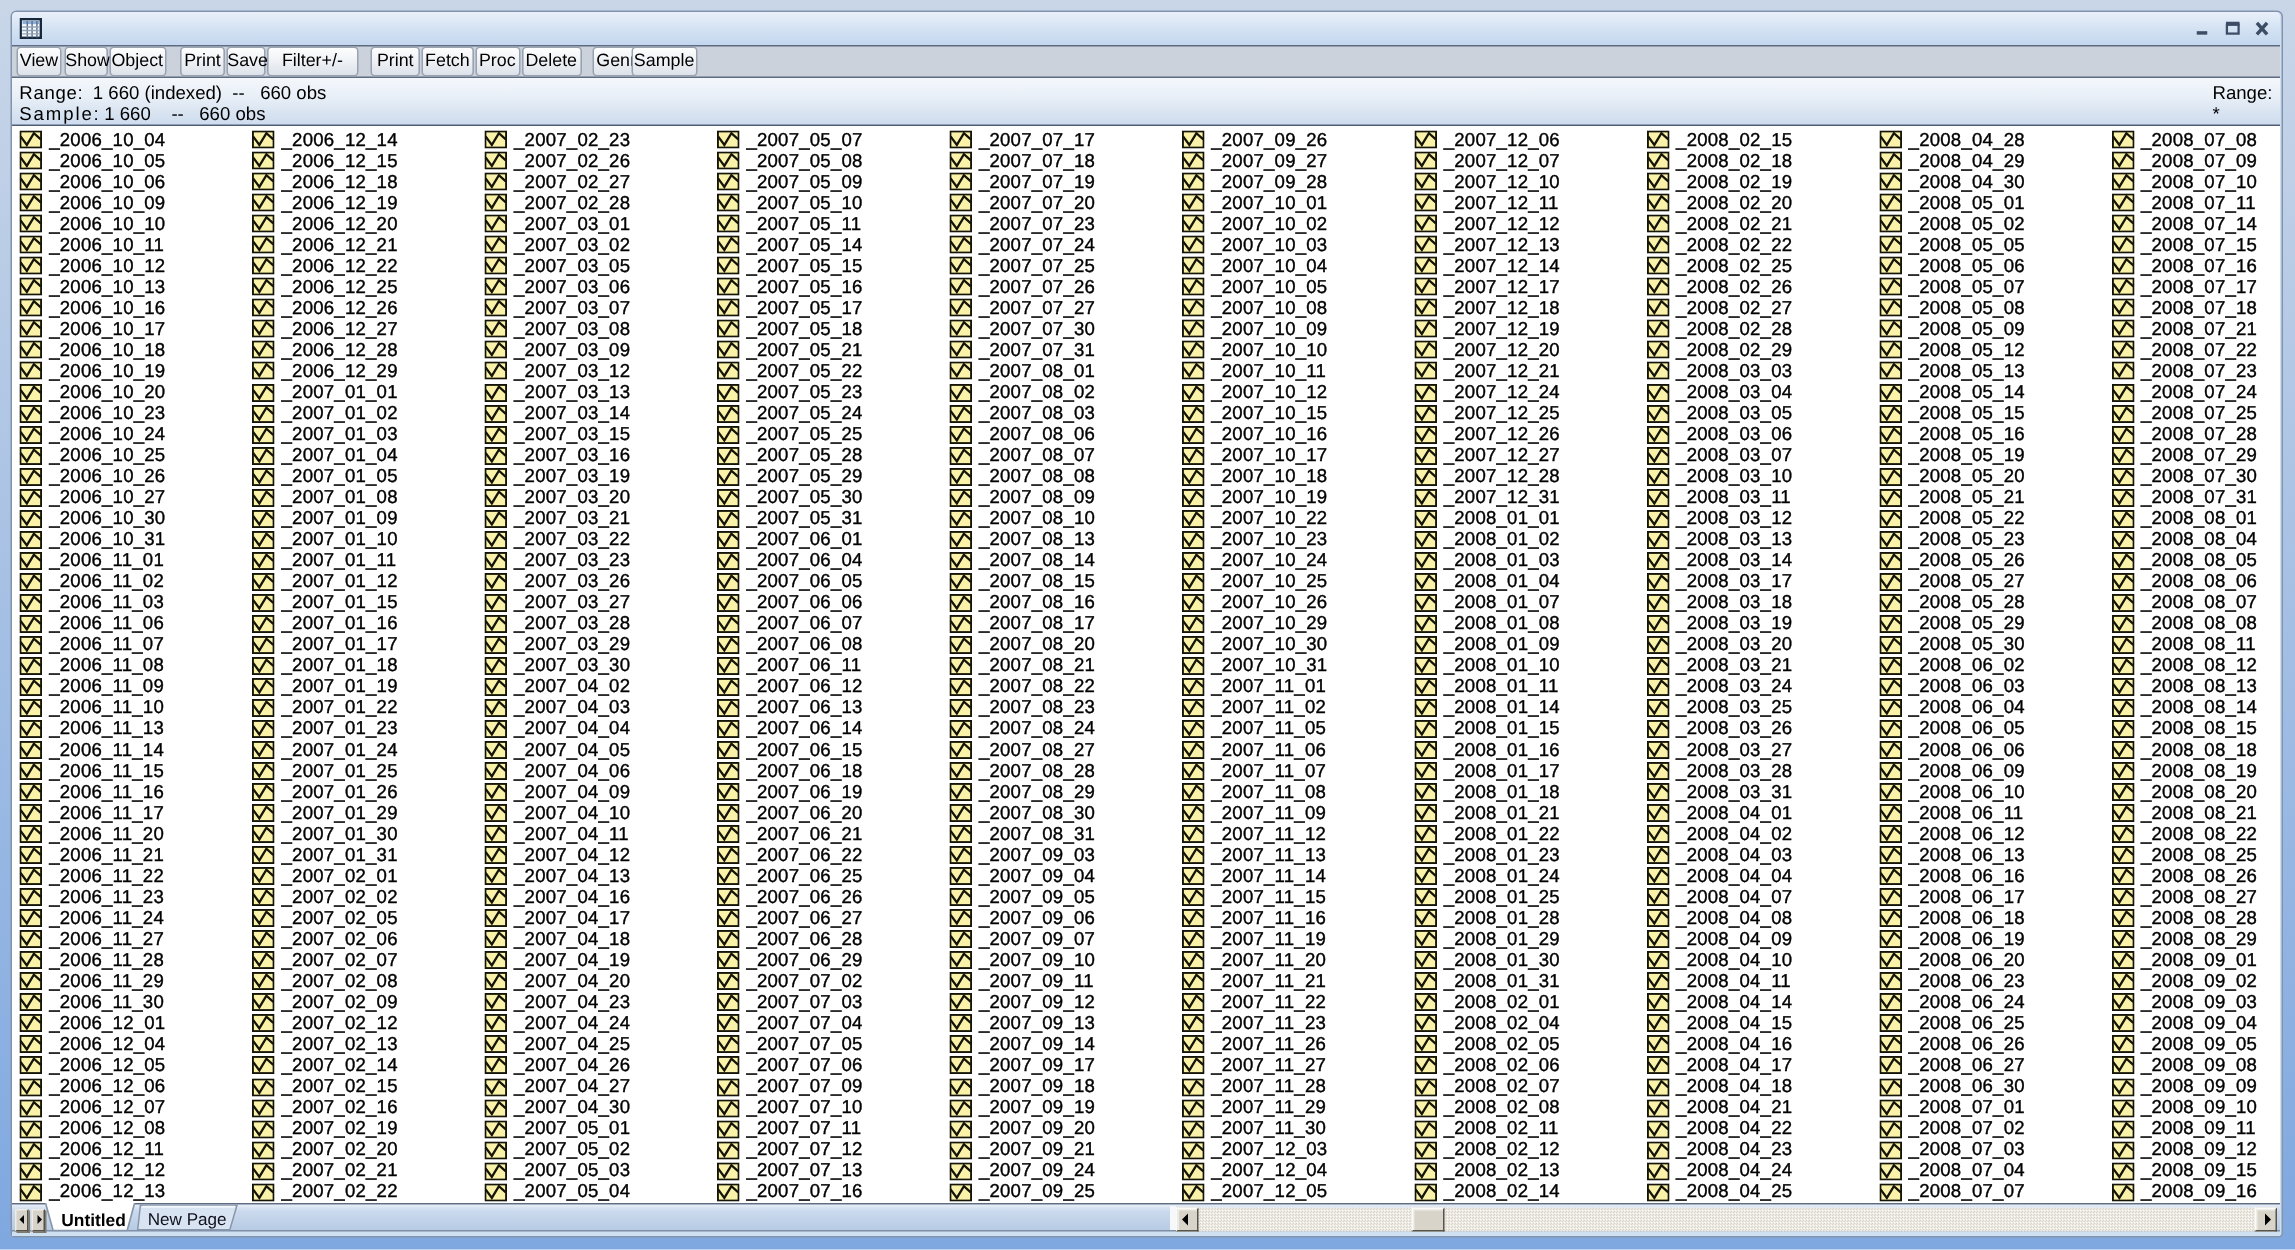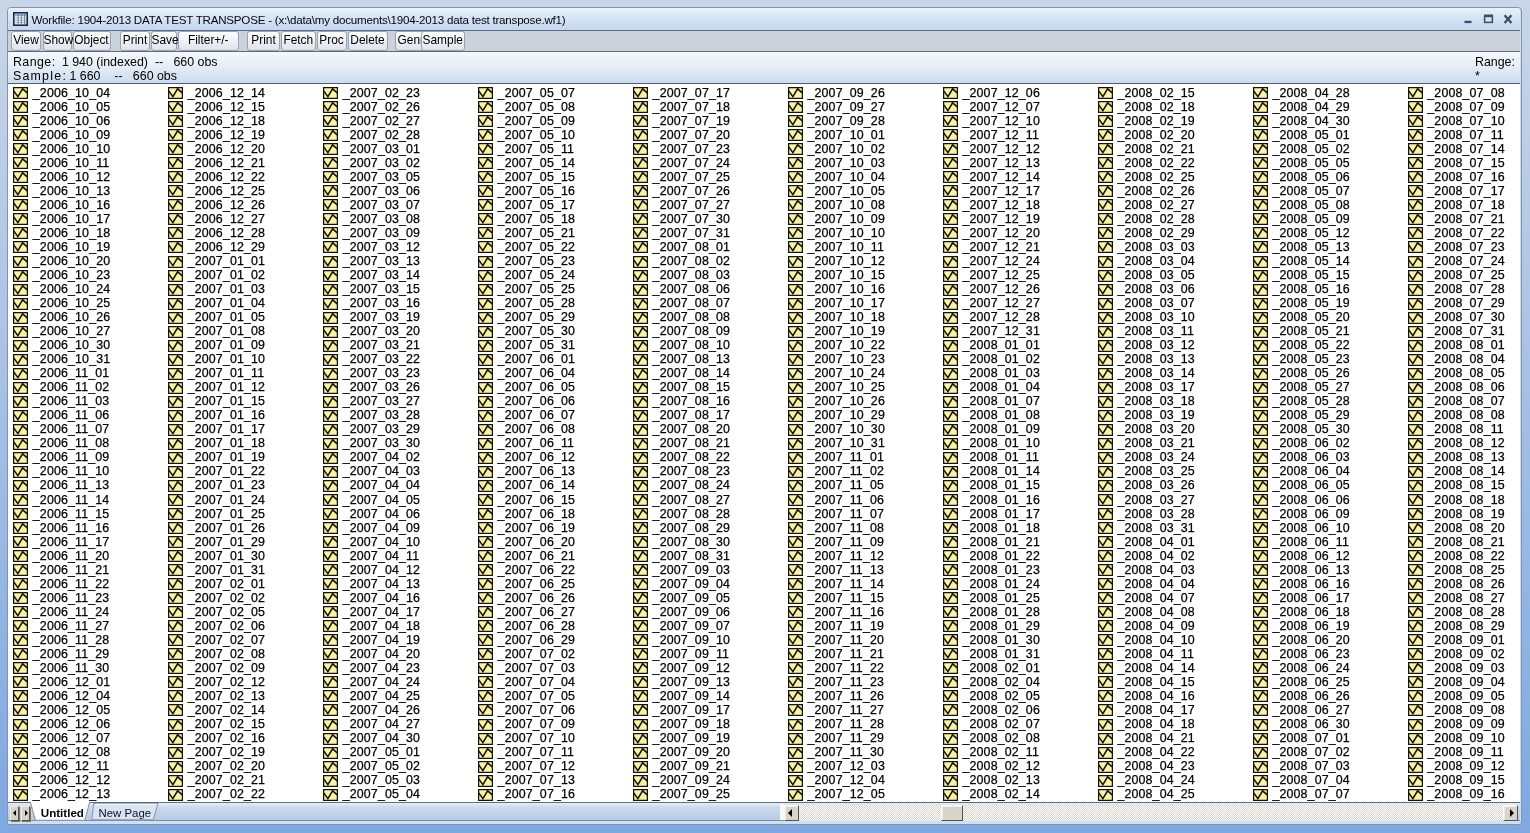--- a/index.html
+++ b/index.html
@@ -26,21 +26,20 @@
 .tabtn{position:absolute;top:805.5px;width:9.5px;height:15px;background:#d6d2c9;border:1px solid;border-color:#eeece6 #565349 #565349 #eeece6;box-shadow:1px 1px 0 #7d7a70}
 </style></head><body>
 <div id="win"></div>
 <div id="title">
     <svg id="ticon" width="15" height="14" viewBox="0 0 15 14">
       <rect x="0.8" y="0.8" width="13.4" height="12.4" fill="#f8fbff" stroke="#16283e" stroke-width="1.6"></rect>
       <rect x="2" y="2" width="11" height="2.1" fill="#8cb0da"></rect>
       <path d="M5.2 2V13 M8.4 2V13 M11.6 2V13" stroke="#5f7590" stroke-width="1"></path>
       <path d="M1.8 6H13.2 M1.8 8.3H13.2 M1.8 10.6H13.2" stroke="#93a3b8" stroke-width="0.9"></path>
     </svg>
-    <span class="txt">Workfile: 1904-2013 DATA TEST TRANSPOSE - (x:\data\my documents\1904-2013 data test transpose.wf1)</span>
   </div>
 <svg style="position:absolute;left:1458px;top:0" width="60" height="26" viewBox="0 0 60 26">
     <rect x="6.5" y="20.8" width="7" height="2.3" fill="#3d4d66"></rect>
     <rect x="26.6" y="16.4" width="7.8" height="6" fill="none" stroke="#3d4d66" stroke-width="1.5"></rect>
     <rect x="26" y="14.5" width="9" height="2.6" fill="#3d4d66"></rect>
     <path d="M46.6 15.2 L53.4 22.9 M53.4 15.2 L46.6 22.9" stroke="#3d4d66" stroke-width="2.3"></path>
   </svg>
 <div id="toolbar"></div>
 <div class="tb" style="left:11px;width:30px">View</div>
 <div class="tb" style="left:42.5px;width:29px">Show</div>
@@ -49,21 +48,21 @@
 <div class="tb" style="left:150.5px;width:26.5px">Save</div>
 <div class="tb" style="left:177.5px;width:61.5px">Filter+/-</div>
 <div class="tb" style="left:247px;width:33px">Print</div>
 <div class="tb" style="left:281px;width:34.5px">Fetch</div>
 <div class="tb" style="left:316.5px;width:30px">Proc</div>
 <div class="tb" style="left:347.5px;width:40px">Delete</div>
 <div class="tb" style="left:395px;width:31.5px">Genr</div>
 <div class="tb" style="left:420.5px;width:44.5px">Sample</div>
 <div id="rpanel">
 <div class="rl" style="left:4.9px;top:3.5px;letter-spacing:0.45px">Range:</div>
-<div class="rl" style="left:53.9px;top:3.5px">1 940 (indexed)  --   660 obs</div>
+<div class="rl" style="left:53.9px;top:3.5px">1 660 (indexed)  --   660 obs</div>
 <div class="rl" style="left:4.9px;top:17px;letter-spacing:1.25px">Sample:</div>
 <div class="rl" style="left:61.5px;top:17px">1 660    --   660 obs</div>
 <div id="rfilter">Range: *</div>
 </div>
 <div id="warea"></div>
 <svg width="0" height="0" style="position:absolute">
     <defs>
       <g id="sic">
         <rect x="0.6" y="0.6" width="13.8" height="10.8" fill="#fbf2aa" stroke="#141408" stroke-width="1.3"></rect>
         <path d="M0.7 3.9L4.9 9.6L9.6 1.8L14.2 5.9" fill="none" stroke="#141408" stroke-width="1.55"></path>

